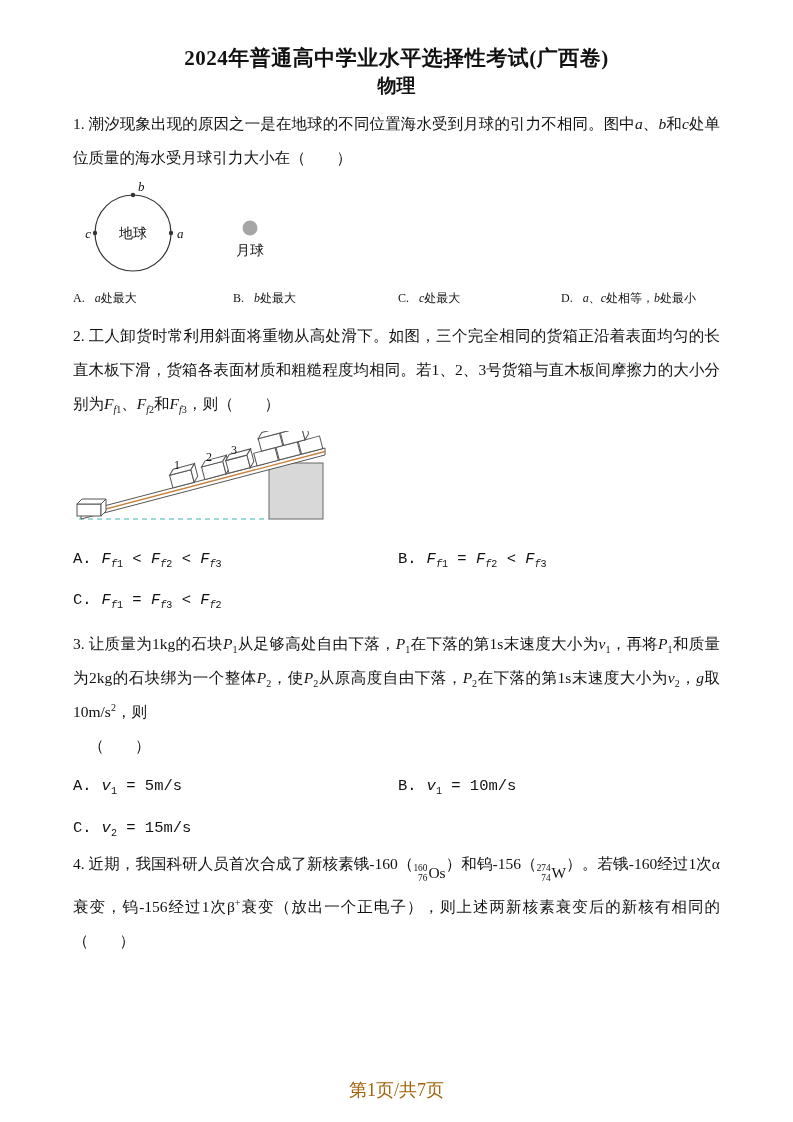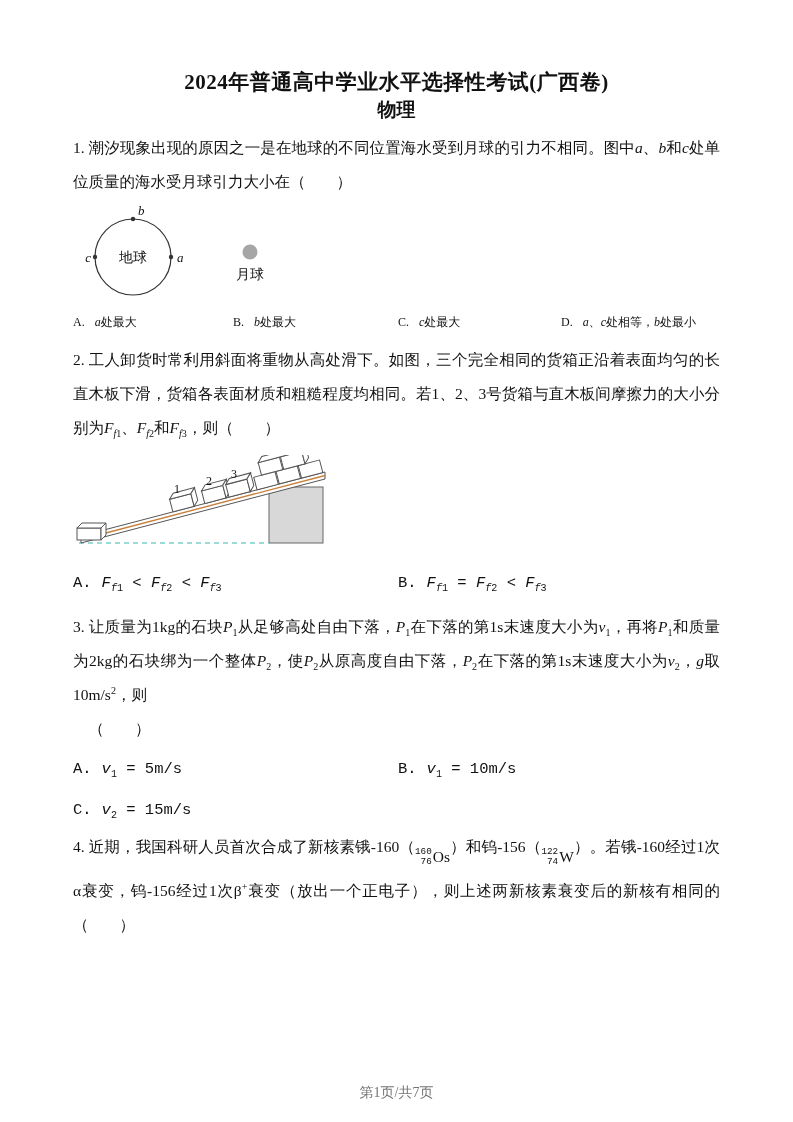--- a/index.html
+++ b/index.html
@@ -1,39 +1,39 @@
 <!DOCTYPE html>
 <html><head>
 <meta charset="utf-8">
 <style>
   * { margin:0; padding:0; box-sizing:border-box; }
   html,body { background:#ffffff; }
   body { font-family:"Liberation Serif","DejaVu Serif",serif; color:#111; }
   .page {
     width:793px; height:1122px; margin:0 auto; background:#fff;
-    position:relative; padding:52px 73px 0 73px; overflow:hidden;
+    position:relative; padding:28px 73px 0 73px; overflow:hidden;
   }
   .exam-title { text-align:center; font-size:21px; font-weight:bold; margin-top:16px; letter-spacing:.5px; }
   .subject-title { text-align:center; font-size:19px; font-weight:bold; margin-top:1px; }
   .intro { font-weight:bold; font-size:16.5px; line-height:33px; text-align:justify; margin-top:13px; }
   .qtext { font-size:15.5px; line-height:34px; text-align:justify; margin-top:8px; }
   sub, sup { line-height:1; font-size:0.65em; }
   i { font-style:italic; }
   .nuc { display:inline-flex; align-items:center; vertical-align:-2px; }
-  .nuc .nums { display:inline-flex; flex-direction:column; font-size:0.6em; line-height:1.15; margin-right:1px; text-align:right;font-family:Liberation Mono, monospace; }
+  .nuc .nums { display:inline-flex; flex-direction:column; font-size:0.6em; line-height:1.15; margin-right:1px; text-align:right; }
   .opts-4 { display:grid; grid-template-columns:160px 165px 163px 1fr; font-size:12px; }
   .opts-2x2 { display:grid; grid-template-columns:325px 1fr; row-gap:21px; font-size:15.5px; margin-top:15px;font-family:Liberation Mono, monospace; }
   .opt { white-space:nowrap; }
   .opt .lbl { margin-right:10px; }
   .diagram1-wrap { margin:6px 0 0 10px; }
   .diagram2-wrap { margin:10px 0 0 0; }
   svg text { font-family:"Liberation Serif","DejaVu Serif",serif; fill:#111; }
   .page-footer {
     position:absolute; left:0; bottom:20px; width:100%;
-    text-align:center; font-size:14px; color:#737373;
+    text-align:center; font-size:18px; color:#a16207;
   }
 </style>
 </head>
 <body>
 
 <div class="page">
 
   <h1 class="exam-title">2024年普通高中学业水平选择性考试(广西卷)</h1>
   <h2 class="subject-title">物理</h2>
 
@@ -109,20 +109,21 @@
         </g>
 
         <text x="104" y="38" font-size="12" text-anchor="middle">1</text>
         <text x="136" y="30" font-size="12" text-anchor="middle">2</text>
         <text x="161" y="23" font-size="12" text-anchor="middle">3</text>
       </svg>
     </div>
     <div class="opts-2x2">
       <span class="opt"><span class="lbl">A.</span><span><i>F</i><sub><i>f</i>1</sub> &lt; <i>F</i><sub><i>f</i>2</sub> &lt; <i>F</i><sub><i>f</i>3</sub></span></span>
       <span class="opt"><span class="lbl">B.</span><span><i>F</i><sub><i>f</i>1</sub> = <i>F</i><sub><i>f</i>2</sub> &lt; <i>F</i><sub><i>f</i>3</sub></span></span>
+      <span class="opt"><span class="lbl">C.</span><span><i>F</i><sub><i>f</i>1</sub> = <i>F</i><sub><i>f</i>3</sub> &lt; <i>F</i><sub><i>f</i>2</sub></span></span>
     </div>
   </section>
 
   <section>
     <p class="qtext" style="margin-top:16px;">3. 让质量为1kg的石块<i>P</i><sub>1</sub>从足够高处自由下落，<i>P</i><sub>1</sub>在下落的第1s末速度大小为<i>v</i><sub>1</sub>，再将<i>P</i><sub>1</sub>和质量为2kg的石块绑为一个整体<i>P</i><sub>2</sub>，使<i>P</i><sub>2</sub>从原高度自由下落，<i>P</i><sub>2</sub>在下落的第1s末速度大小为<i>v</i><sub>2</sub>，<i>g</i>取10m/s<sup>2</sup>，则<br> （  ）</p>
     <div class="opts-2x2" style="margin-top:14px;">
       <span class="opt"><span class="lbl">A.</span><span><i>v</i><sub>1</sub> = 5m/s</span></span>
       <span class="opt"><span class="lbl">B.</span><span><i>v</i><sub>1</sub> = 10m/s</span></span>
       <span class="opt"><span class="lbl">C.</span><span><i>v</i><sub>2</sub> = 15m/s</span></span>
     </div>
@@ -130,21 +131,21 @@
 
   <section>
     <p class="qtext" style="">4. 近期，我国科研人员首次合成了新核素锇-160（<span class="nuc">
           <span class="nums">
             <span>160</span>
             <span>76</span>
           </span>
           <span>Os</span>
         </span>）和钨-156（<span class="nuc">
           <span class="nums">
-            <span>122</span>
+            <span>274</span>
             <span>74</span>
           </span>
           <span>W</span>
         </span>）。若锇-160经过1次α衰变，钨-156经过1次β<sup>+</sup>衰变（放出一个正电子），则上述两新核素衰变后的新核有相同的（  ）</p>
   </section>
 
   <div class="page-footer">第1页/共7页</div>
 </div>
 
 </body></html>

